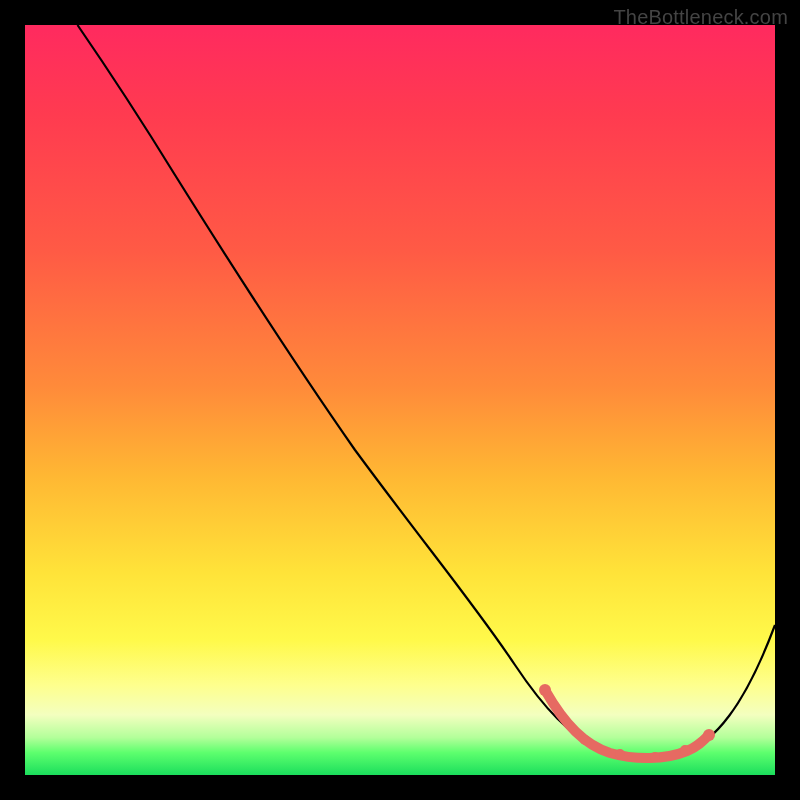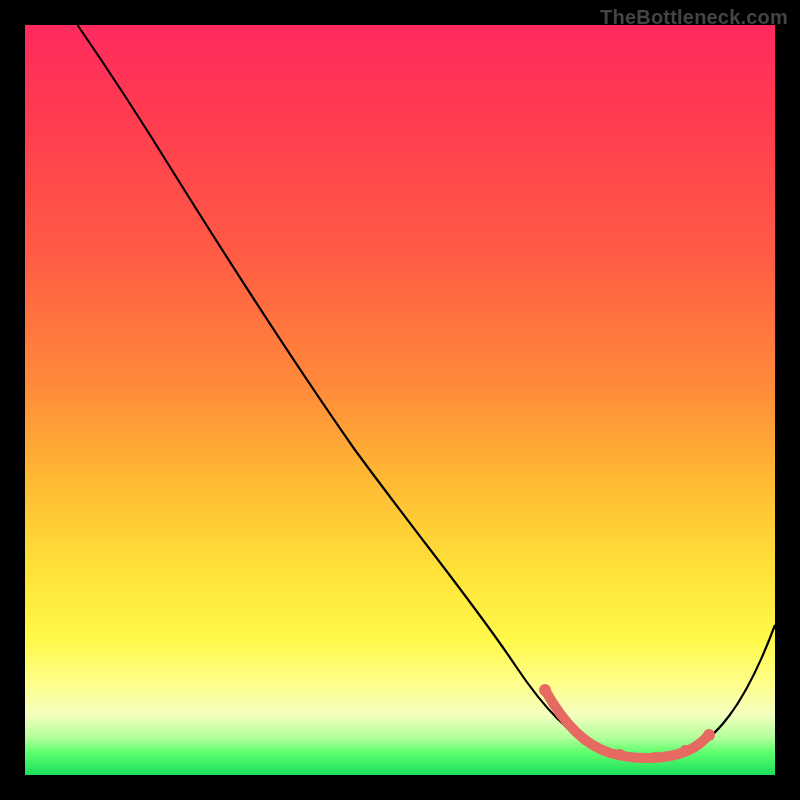--- a/index.html
+++ b/index.html
@@ -46,21 +46,21 @@
       #5eff6e 97%,
       #1bde5c 100%
     );
   }
   .watermark {
     position: absolute;
     top: 6px;
     right: 12px;
     color: #444;
     font-size: 20px;
-    font-weight: 700;
+    font-weight: 400;
     letter-spacing: 0.2px;
   }
   svg.curve {
     position: absolute;
     left: 0;
     top: 0;
     width: 100%;
     height: 100%;
     overflow: visible;
   }

